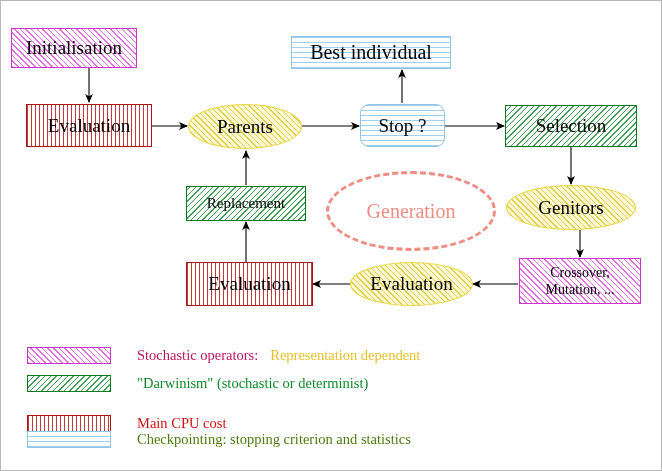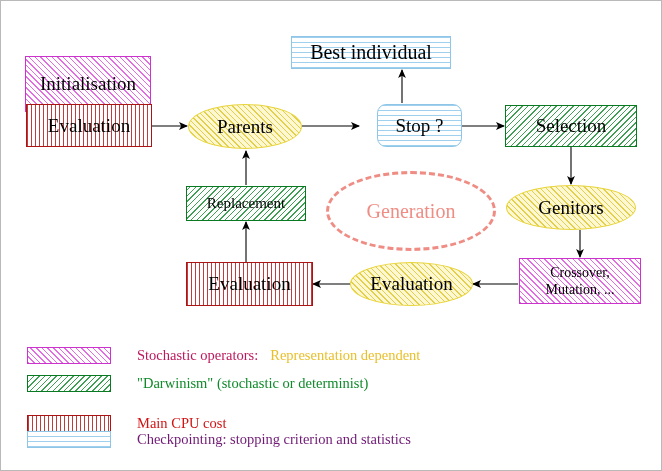--- a/index.html
+++ b/index.html
@@ -24,21 +24,21 @@
     box-sizing: border-box;
     display: flex;
     align-items: center;
     justify-content: center;
     text-align: center;
     color: #000000;
     line-height: 1.05;
     white-space: pre-line;
   }
   .box   { border-width: 1.5px; border-style: solid; }
-  .round { border-width: 1.5px; border-style: solid; border-radius: 9px; margin-left: 17px; }
+  .round { border-width: 1.5px; border-style: solid; border-radius: 9px; }
   .ell   { border-width: 1.5px; border-style: solid; border-radius: 50%; }
 
   
   .fill-magenta {
     border-color: #cc33cc;
     background-color: #ffffff;
     background-image: repeating-linear-gradient(
         45deg, #e46be4 0px, #e46be4 1px, #ffffff 1px, #ffffff 4px);
   }
   .fill-green {
@@ -98,21 +98,21 @@
   .legend-text {
     margin-left: 26px;
     font-size: 14.5px;
     white-space: pre;
     font-family: "Liberation Serif", "DejaVu Serif", serif;
   }
   .lt-magenta { color: #be185d; }
   .lt-gold    { color: #e8bf28; }
   .lt-green   { color: #0f8a2a; }
   .lt-red     { color: #d01414; }
-  .lt-blue    { color: #701a75; }
+  .lt-blue    { color: #4d7c0f; }
 </style>
 </head>
 <body>
 
 <div id="page">
 
   <svg id="wires" viewBox="0 0 662 471" width="662" height="471">
     <defs>
       <marker id="ah" markerWidth="9" markerHeight="9" refX="8" refY="4.5" orient="auto" markerUnits="userSpaceOnUse">
         <path d="M0,0.6 L9,4.5 L0,8.4 L2.2,4.5 Z" fill="#000000"></path>
@@ -137,21 +137,21 @@
       <line x1="517" y1="283" x2="472" y2="283"></line>
 
       <line x1="349" y1="283" x2="312" y2="283"></line>
 
       <line x1="245" y1="261" x2="245" y2="221"></line>
 
       <line x1="245" y1="184" x2="245" y2="150"></line>
     </g>
   </svg>
 
-  <div class="node box fill-magenta" style="left:24px; top:27px; width:126px; height:56px; font-size:19px;margin-top:28px;">Initialisation</div>
+  <div class="node box fill-magenta" style="left:10px; top:27px; width:126px; height:40px; font-size:19px;">Initialisation</div>
 
   <div class="node box fill-red" style="left:25px; top:103px; width:126px; height:43px; font-size:19px;">Evaluation</div>
 
   <div class="node ell fill-yellow" style="left:187px; top:103px; width:114px; height:45px; font-size:19px;">Parents</div>
 
   <div class="node box fill-blue" style="left:290px; top:35px; width:160px; height:33px; font-size:20px;">Best individual</div>
 
   <div class="node round fill-blue" style="left:359px; top:103px; width:85px; height:43px; font-size:19px;">Stop ?</div>
 
   <div class="node box fill-green" style="left:504px; top:104px; width:132px; height:42px; font-size:19px;">Selection</div>

